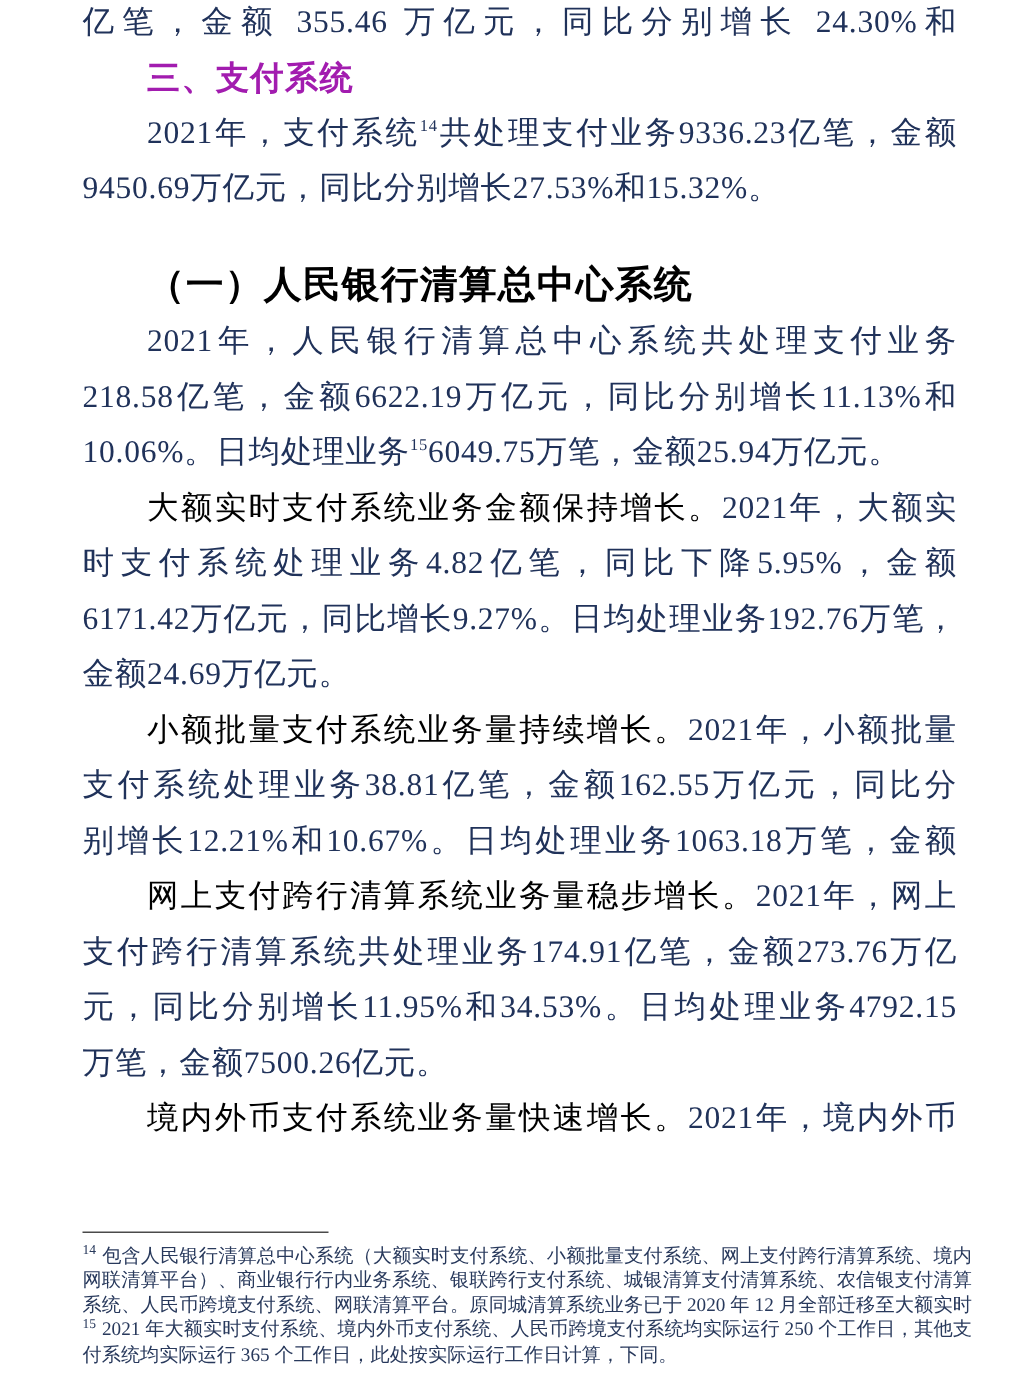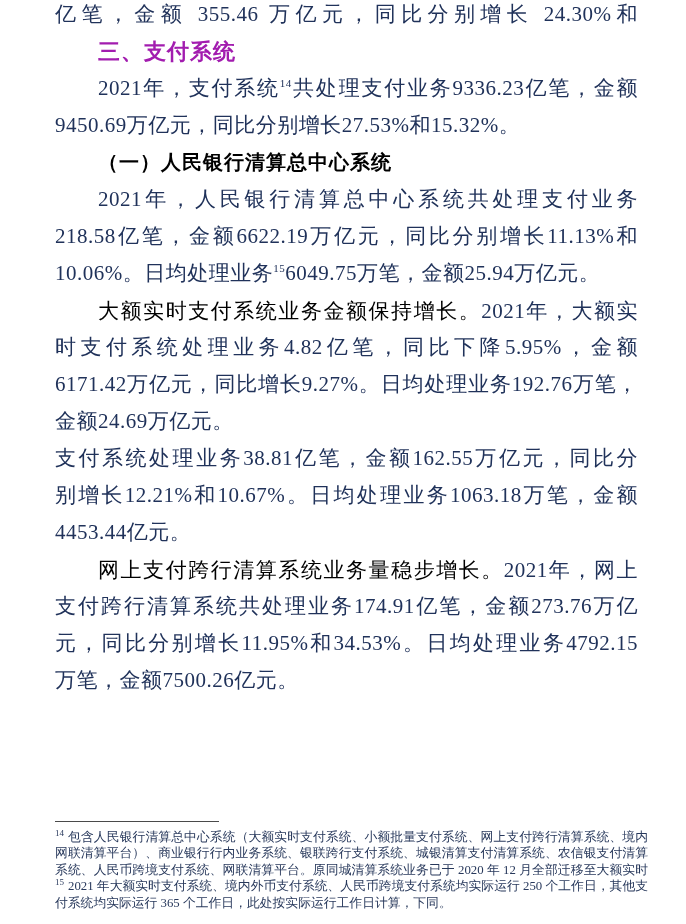--- a/index.html
+++ b/index.html
@@ -30,22 +30,23 @@
   .h1 {
     font-family: "Liberation Sans", "DejaVu Sans", sans-serif;
     font-weight: bold;
     color: #a21caf;
     font-size: 22px;
     letter-spacing: 1px;
   }
   .h2 {
     font-weight: bold;
     color: #000000;
-    font-size: 20px;
+    font-size: 25px;
     letter-spacing: 1px;
+    margin-top: 28px;
   }
   .lead {
     font-family: "Liberation Sans", "DejaVu Sans", sans-serif;
     font-weight: normal;
     color: #000000;
   }
   .line sup {
     font-size: 11px;
     line-height: 0;
   }
@@ -120,49 +121,52 @@
     </div>
 
     <div class="line j">
       <span>6171.42万亿元，同比增长9.27%。日均处理业务192.76万笔，</span>
     </div>
 
     <div class="line">
       <span>金额24.69万亿元。</span>
     </div>
 
+    <div class="line j ind">
+      <span class="lead">小额批量支付系统业务量持续增长。</span><span>2021年，小额批量</span>
+    </div>
 
     <div class="line j">
       <span>支付系统处理业务38.81亿笔，金额162.55万亿元，同比分</span>
     </div>
 
     <div class="line j">
       <span>别增长12.21%和10.67%。日均处理业务1063.18万笔，金额</span>
     </div>
 
-    <div class="line">
-      <span>4453.44亿元。</span>
-    </div>
 
     <div class="line j ind">
       <span class="lead">网上支付跨行清算系统业务量稳步增长。</span><span>2021年，网上</span>
     </div>
 
     <div class="line j">
       <span>支付跨行清算系统共处理业务174.91亿笔，金额273.76万亿</span>
     </div>
 
     <div class="line j">
       <span>元，同比分别增长11.95%和34.53%。日均处理业务4792.15</span>
     </div>
 
     <div class="line">
       <span>万笔，金额7500.26亿元。</span>
     </div>
 
+    <div class="line j ind">
+      <span class="lead">境内外币支付系统业务量快速增长。</span><span>2021年，境内外币</span>
+    </div>
 
   </div>
 
   <div class="fnsep"></div>
 
   <div class="footnotes">
 
     <div class="fline fj">
       <sup>14</sup><span>包含人民银行清算总中心系统（大额实时支付系统、小额批量支付系统、网上支付跨行清算系统、境内</span>
     </div>

